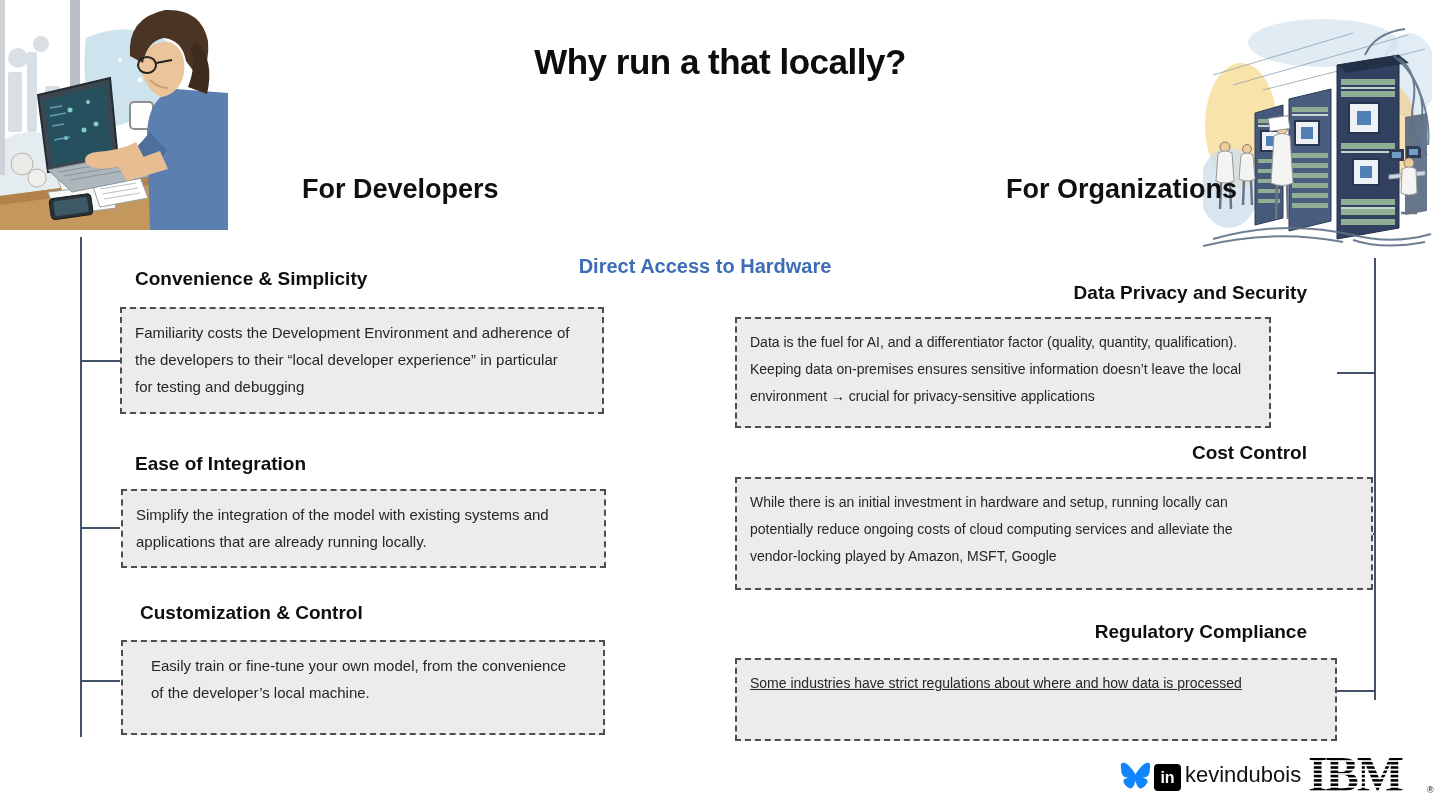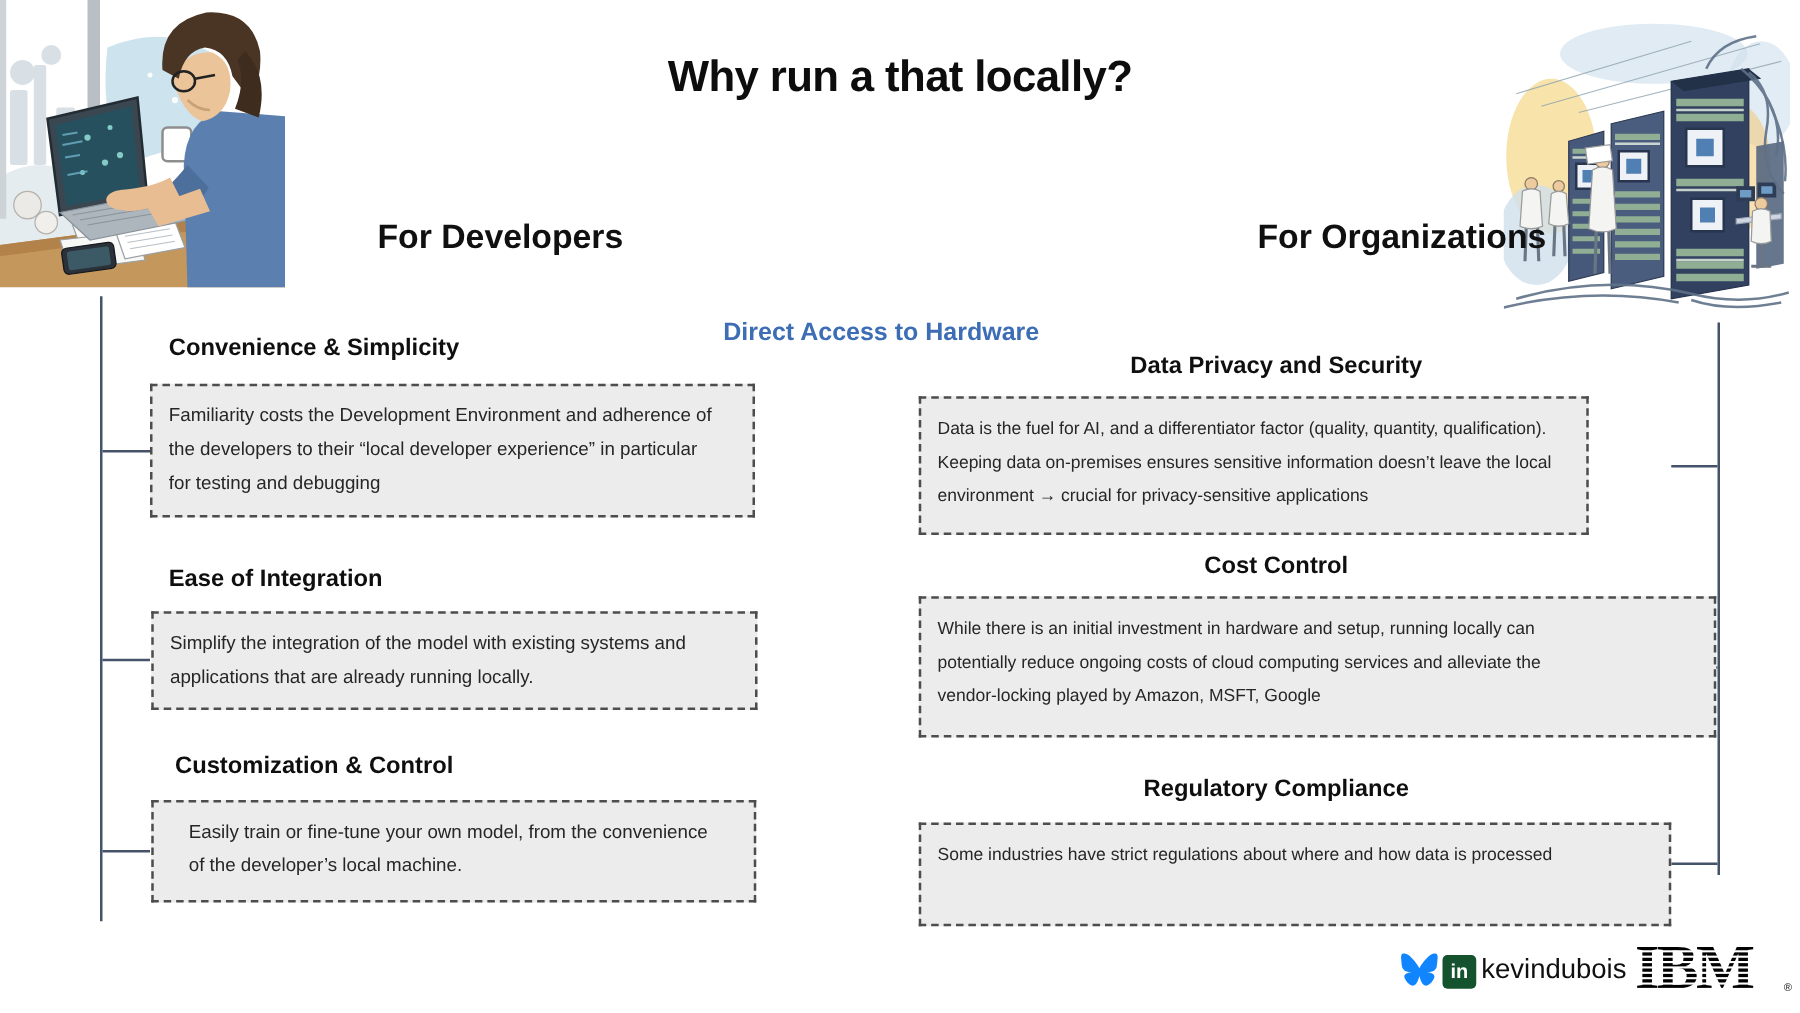--- a/index.html
+++ b/index.html
@@ -10,21 +10,21 @@
          font-size:35px;font-weight:700;color:#0d0d0d;letter-spacing:-0.5px;}
 
   .col-header{position:absolute;font-size:27px;font-weight:600;color:#101010;white-space:nowrap;margin-left:44px;}
   .hdr-dev{left:258px;top:174px;}
   .hdr-org{left:962px;top:174px;}
 
   .callout{position:absolute;left:705px;top:255px;transform:translateX(-50%);
            font-size:20px;font-weight:700;color:#3d6db5;white-space:nowrap;}
 
   .card-heading{position:absolute;font-size:19px;font-weight:700;color:#0f0f0f;white-space:nowrap;}
-  .card-heading.right{width:587px;text-align:center;padding-right:15px;box-sizing:border-box;}
+  .card-heading.right{width:587px;text-align:right;padding-right:15px;box-sizing:border-box;}
 
   .card-box{position:absolute;background:#ececec;border:2px dashed #4d4d4d;box-sizing:border-box;
             padding:10px 13px;color:#262626;}
   .card-box p{margin:0;white-space:pre-line;line-height:27px;}
   .dev-body{font-size:15px;}
   .org-body{font-size:14px;}
 
   .rail{position:absolute;width:2px;background:#44536a;}
   .rail-left{left:80px;top:237px;height:500px;}
   .rail-right{left:1374px;top:258px;height:442px;}
@@ -32,21 +32,21 @@
   .bl{left:82px;width:38px;}
   .br{left:1337px;width:37px;}
   .bl1{top:360px;} .bl2{top:527px;} .bl3{top:680px;}
   .br1{top:372px;} .br2{top:533px;} .br3{top:690px;}
 
   .illus{position:absolute;}
   .illus-left{left:0;top:0;width:228px;height:230px;}
   .illus-right{left:1203px;top:13px;width:229px;height:239px;}
 
   .bsky{position:absolute;left:1119px;top:761px;width:33px;height:30px;}
-  .lnk{position:absolute;left:1154px;top:764px;width:27px;height:27px;background:#14532d;
+  .lnk{position:absolute;left:1154px;top:764px;width:27px;height:27px;background:#000000;
        border-radius:4px;color:#fff;font-weight:700;font-size:16px;
        display:flex;align-items:center;justify-content:center;text-align:right;}
   .handle{position:absolute;left:1185px;top:762px;font-size:22px;color:#101010;}
   .ibm{position:absolute;left:1308px;top:751px;}
   .regmark{position:absolute;left:1427px;top:785px;font-size:9px;color:#111;}
 </style>
 </head>
 <body>
 
 <div class="slide">
@@ -246,41 +246,41 @@
 for testing and debugging</p>
   </div>
 
   <div class="card-heading" style="left:135px;top:453px;">Ease of Integration</div>
   <div class="card-box" style="left:121px;top:489px;width:485px;height:79px;">
     <p class="dev-body">Simplify the integration of the model with existing systems and
 applications that are already running locally.</p>
   </div>
 
   <div class="card-heading" style="left:140px;top:602px;">Customization &amp; Control</div>
-  <div class="card-box" style="left:121px;top:640px;width:484px;height:82px;padding-left:28px;">
+  <div class="card-box" style="left:121px;top:640px;width:484px;height:95px;padding-left:28px;">
     <p class="dev-body">Easily train or fine-tune your own model, from the convenience
 of the developer’s local machine.</p>
   </div>
 
   <div class="card-heading right" style="left:735px;top:282px;">Data Privacy and Security</div>
   <div class="card-box" style="left:735px;top:317px;width:536px;height:111px;">
     <p class="org-body">Data is the fuel for AI, and a differentiator factor (quality, quantity, qualification).
 Keeping data on-premises ensures sensitive information doesn’t leave the local
 environment → crucial for privacy-sensitive applications</p>
   </div>
 
   <div class="card-heading right" style="left:735px;top:442px;">Cost Control</div>
   <div class="card-box" style="left:735px;top:477px;width:638px;height:113px;">
     <p class="org-body">While there is an initial investment in hardware and setup, running locally can
 potentially reduce ongoing costs of cloud computing services and alleviate the
 vendor-locking played by Amazon, MSFT, Google</p>
   </div>
 
   <div class="card-heading right" style="left:735px;top:621px;">Regulatory Compliance</div>
-  <div class="card-box" style="left:735px;top:658px;width:602px;height:83px;">
+  <div class="card-box" style="left:735px;top:658px;width:602px;height:83px;text-decoration:underline;">
     <p class="org-body">Some industries have strict regulations about where and how data is processed</p>
   </div>
 
   <svg class="bsky" viewBox="0 0 32 28" aria-hidden="true">
     <path fill="#1185fe" d="M16 12.6 C14.6 9.8 10.8 4.7 7.2 2.2 C5.1 0.8 3.6 1.1 2.9 1.4 C2 1.8 1.8 3.2 1.8 4 C1.8 4.8 2.3 10.6 2.6 11.6 C3.6 14.8 7.1 15.9 10.3 15.5 C5.6 16.2 1.4 17.9 6.9 23.8 C12.9 29.9 15 22.5 16 18.7 C17 22.5 19.1 29.9 25.1 23.8 C30.6 17.9 26.4 16.2 21.7 15.5 C24.9 15.9 28.4 14.8 29.4 11.6 C29.7 10.6 30.2 4.8 30.2 4 C30.2 3.2 30 1.8 29.1 1.4 C28.4 1.1 26.9 0.8 24.8 2.2 C21.2 4.7 17.4 9.8 16 12.6 Z"></path>
   </svg>
   <div class="lnk">
     <span>in</span>
   </div>
   <div class="handle">kevindubois</div>

